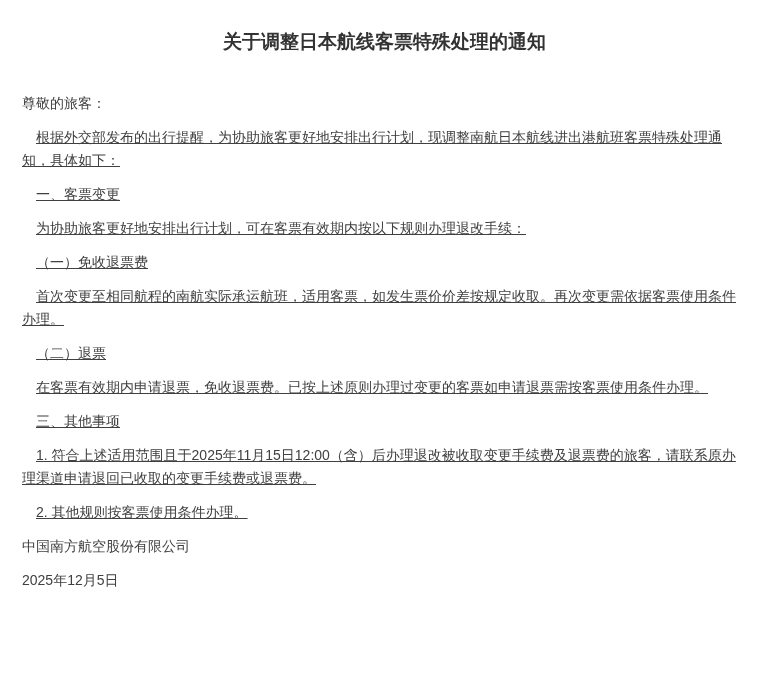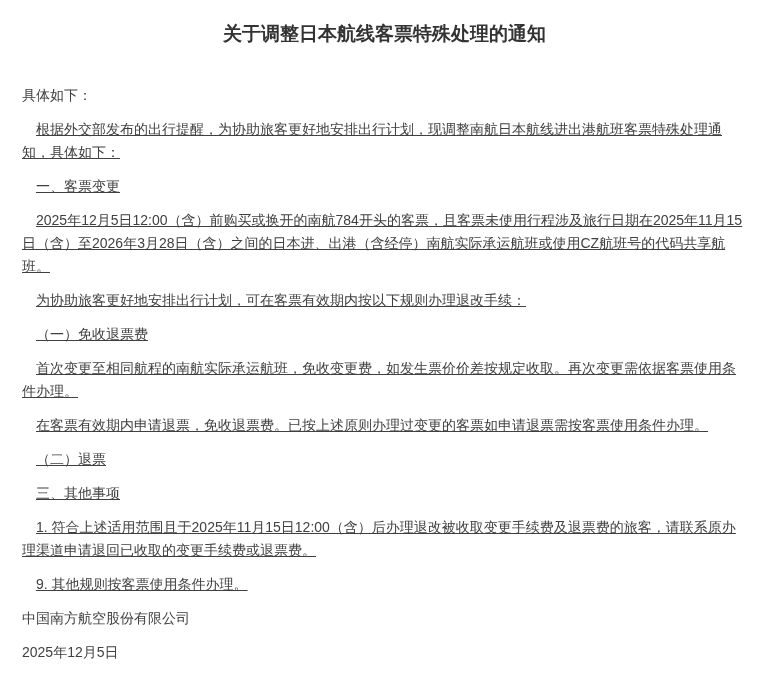--- a/index.html
+++ b/index.html
@@ -12,21 +12,21 @@
     height: 689px;
     font-family: "Liberation Sans", sans-serif;
     overflow: hidden;
   }
   .notice {
     box-sizing: border-box;
     width: 771px;
     padding: 0 24px 0 22px;
   }
   .title {
-    margin: 20px 0 36px 0;
+    margin: 28px 0 36px 0;
     text-align: center;
     font-size: 19px;
     line-height: 28px;
     font-weight: bold;
     color: #333333;
   }
   p.line {
     margin: 11px 0;
     font-size: 14px;
     line-height: 23px;
@@ -46,42 +46,41 @@
     margin-top: 51px;
   }
 </style>
 </head>
 <body>
 
 <div class="notice">
 
   <h1 class="title">关于调整日本航线客票特殊处理的通知</h1>
 
-  <p class="line">具体如下：</p>
+  <p class="line">尊敬的旅客：</p>
 
   <p class="line indent">根据外交部发布的出行提醒，为协助旅客更好地安排出行计划，现调整南航日本航线进出港航班客票特殊处理通知，具体如下：</p>
 
   <p class="line indent">一、客票变更</p>
 
-  <p class="line indent">2025年12月5日12:00（含）前购买或换开的南航784开头的客票，且客票未使用行程涉及旅行日期在2025年11月15日（含）至2026年3月28日（含）之间的日本进、出港（含经停）南航实际承运航班或使用CZ航班号的代码共享航班。</p>
 
 
   <p class="line indent">为协助旅客更好地安排出行计划，可在客票有效期内按以下规则办理退改手续：</p>
 
   <p class="line indent">（一）免收退票费</p>
 
-  <p class="line indent">首次变更至相同航程的南航实际承运航班，免收变更费，如发生票价价差按规定收取。再次变更需依据客票使用条件办理。</p>
+  <p class="line indent">首次变更至相同航程的南航实际承运航班，适用客票，如发生票价价差按规定收取。再次变更需依据客票使用条件办理。</p>
+
+  <p class="line indent">（二）退票</p>
 
   <p class="line indent">在客票有效期内申请退票，免收退票费。已按上述原则办理过变更的客票如申请退票需按客票使用条件办理。</p>
-
-  <p class="line indent">（二）退票</p>
 
   <p class="line indent">三、其他事项</p>
 
   <p class="line indent">1. 符合上述适用范围且于2025年11月15日12:00（含）后办理退改被收取变更手续费及退票费的旅客，请联系原办理渠道申请退回已收取的变更手续费或退票费。</p>
 
-  <p class="line indent">9. 其他规则按客票使用条件办理。</p>
+  <p class="line indent">2. 其他规则按客票使用条件办理。</p>
 
   <p class="line sig sig-first">中国南方航空股份有限公司</p>
 
   <p class="line sig">2025年12月5日</p>
 
 </div>
 
 </body></html>

